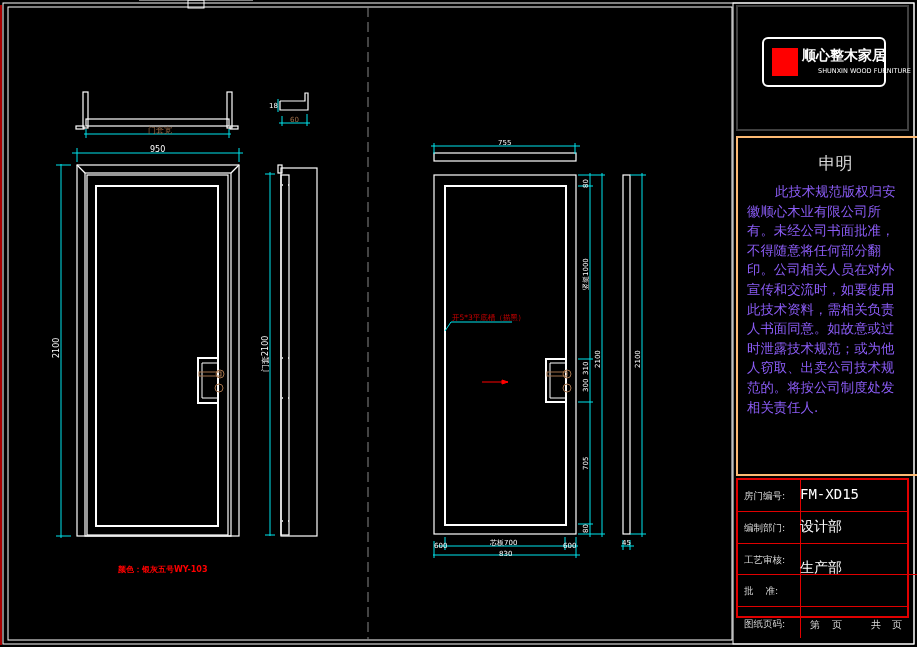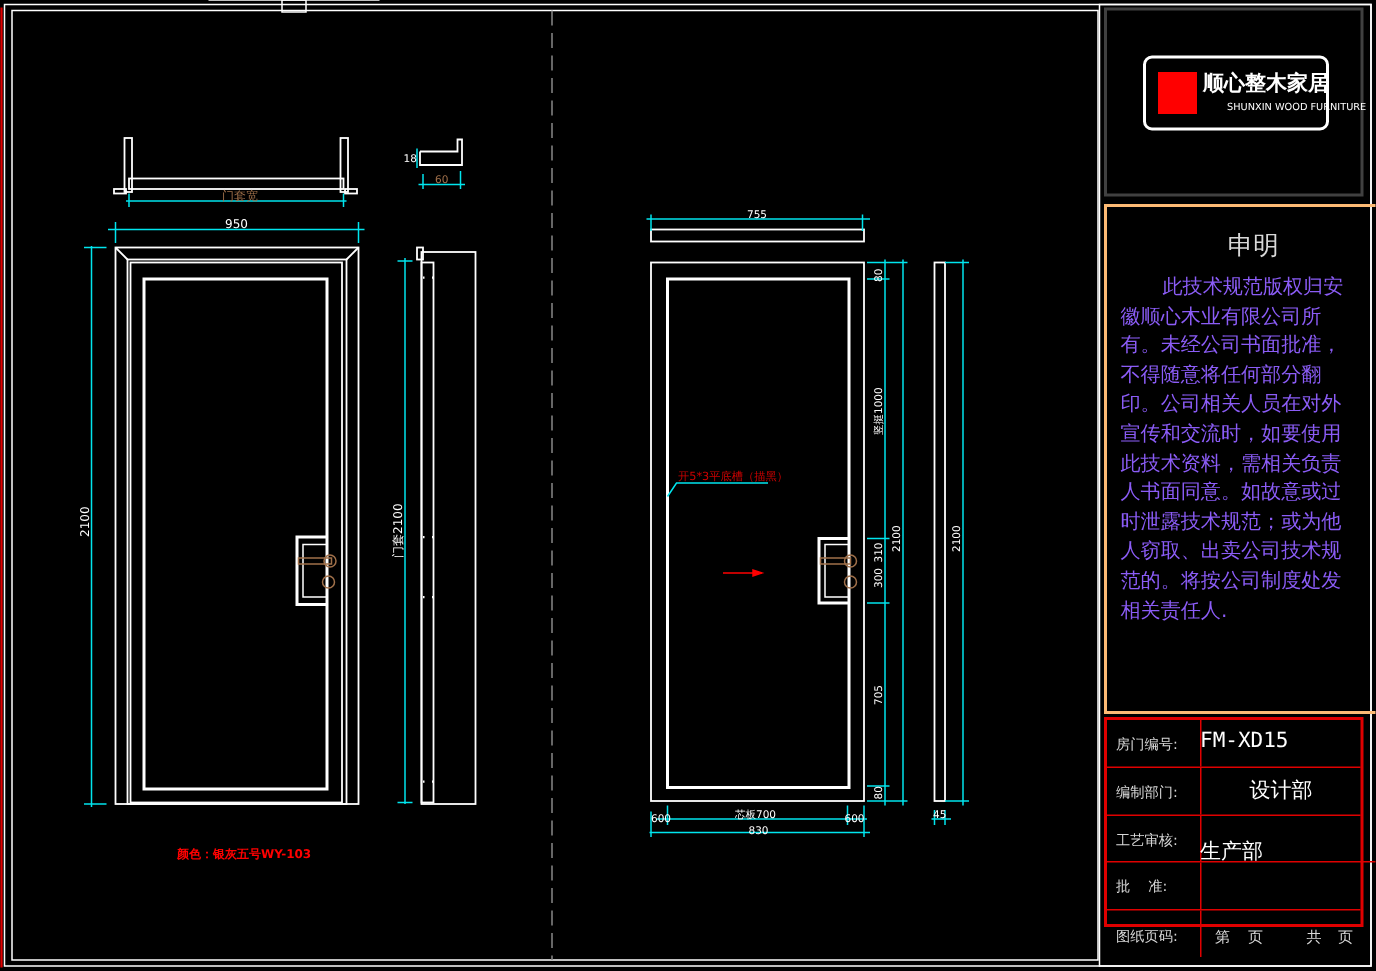--- a/index.html
+++ b/index.html
@@ -200,21 +200,21 @@
 
 <div class="info-table">
   <div class="info-row" style="top:0;height:31px;">
     <span class="info-label" style="top:10px;">房门编号:</span>
     <div class="info-divider"></div>
     <span class="info-value" style="top:6px;font-family:'DejaVu Sans Mono',monospace;">FM-XD15</span>
   </div>
   <div class="info-row" style="top:32px;height:31px;">
     <span class="info-label" style="top:10px;">编制部门:</span>
     <div class="info-divider"></div>
-    <span class="info-value" style="top:6px;padding-left:33px;">设计部</span>
+    <span class="info-value" style="top:6px;">设计部</span>
   </div>
   <div class="info-row" style="top:64px;height:30px;padding-left:40px;">
     <span class="info-label" style="top:10px;">工艺审核:</span>
     <div class="info-divider"></div>
     <span class="info-value" style="top:15px;">生产部</span>
   </div>
   <div class="info-row" style="top:95px;height:31px;">
     <span class="info-label" style="top:10px;white-space:pre;">批    准:</span>
     <div class="info-divider"></div>
     <span class="info-value" style="top:6px;"></span>

